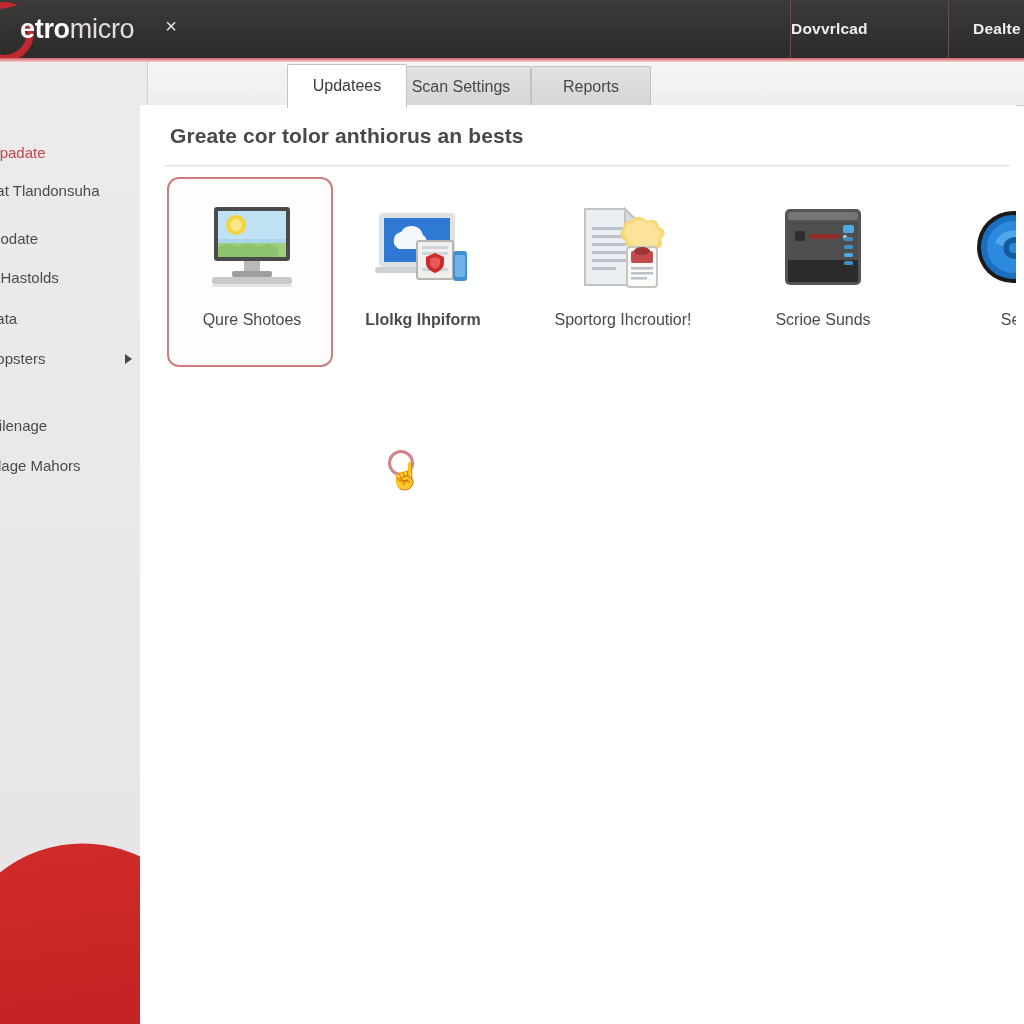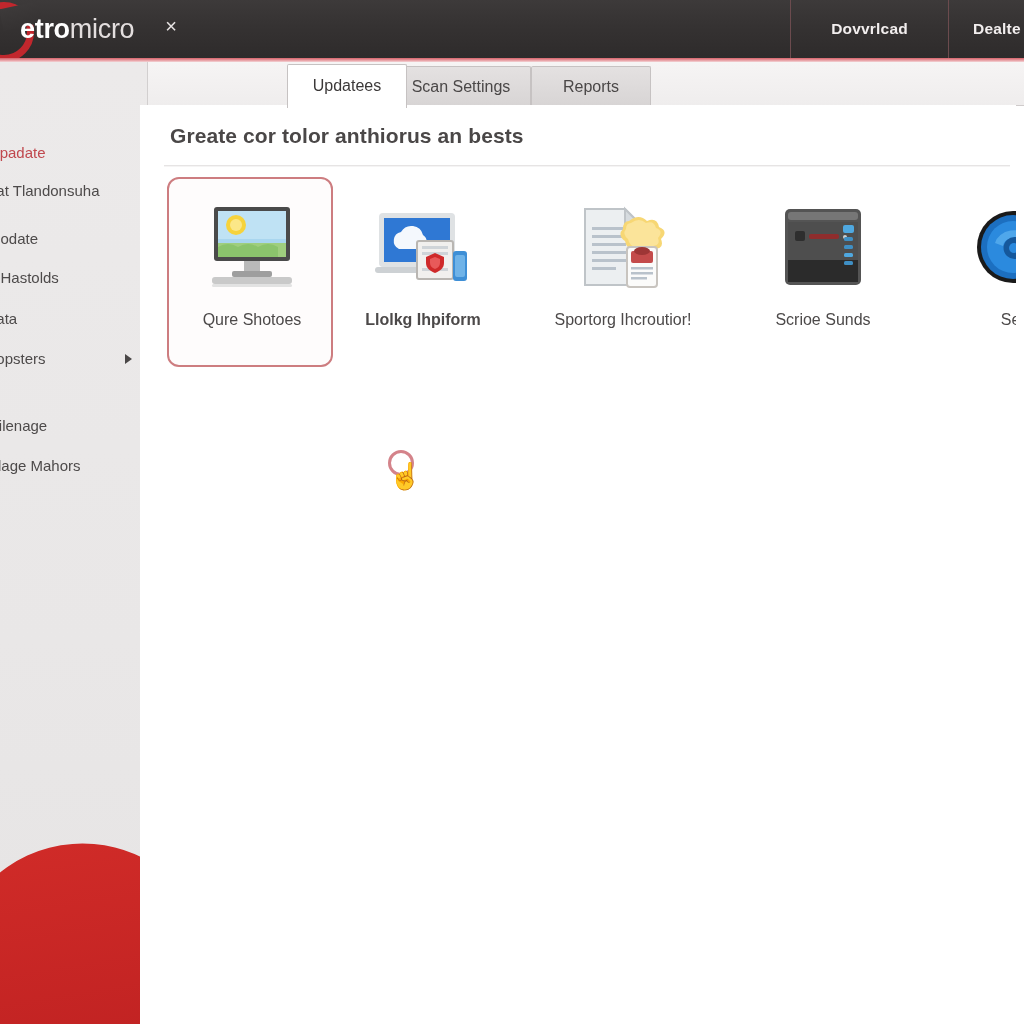--- a/index.html
+++ b/index.html
@@ -82,21 +82,21 @@
   }
 
   .hdr-btn {
     position: absolute;
     top: 0;
     height: 58px;
     line-height: 58px;
     color: #f2eeee;
     font-size: 15.5px;
     font-weight: bold;
-    text-align: center;
+    text-align: left;
     letter-spacing: 0.2px;
     border-left: 1px solid #6c4b4e;
     box-sizing: border-box;
     white-space: nowrap;
     overflow: hidden;
   }
   #hdr-download { left: 790px; width: 158px; }
   #hdr-dealter  { left: 948px; width: 96px; text-align: left; padding-left: 24px; }
 
   

